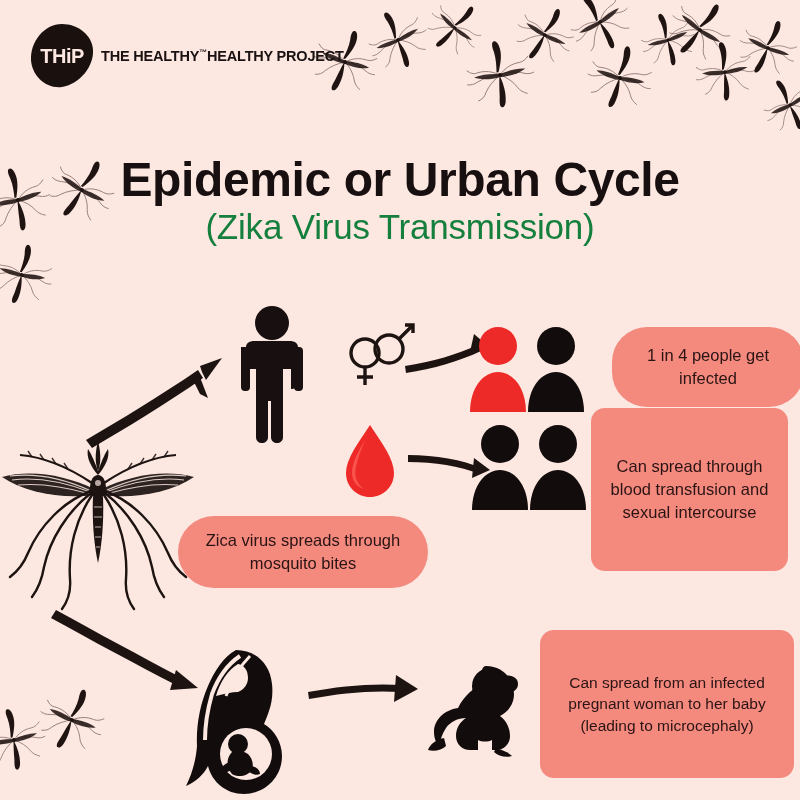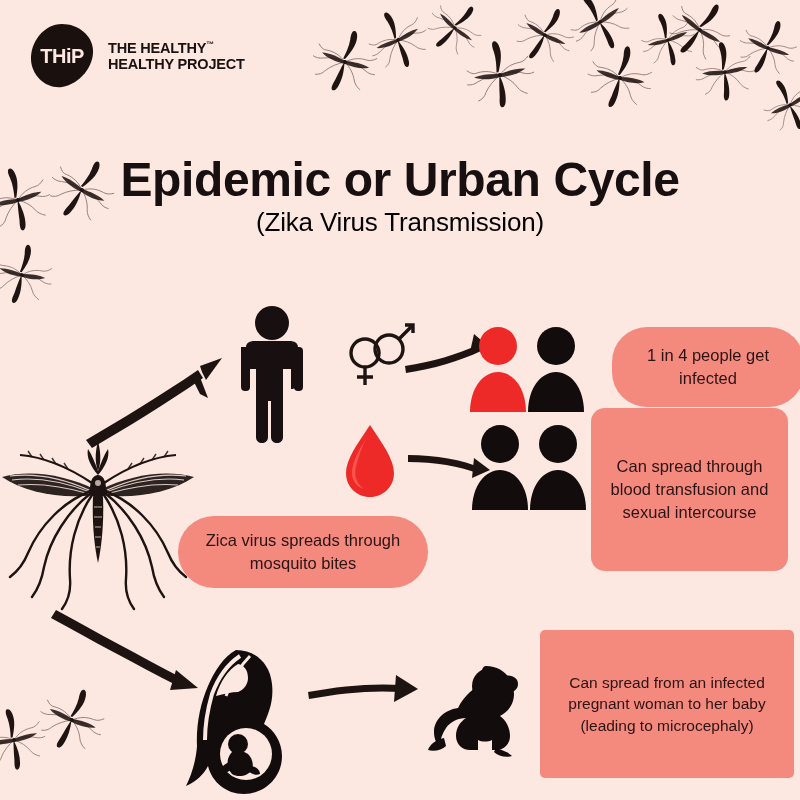--- a/index.html
+++ b/index.html
@@ -16,21 +16,21 @@
     font-family: "Liberation Sans", sans-serif;
   }
 
   
   .logo-wrap {
     position: absolute;
     left: 28px;
     top: 22px;
     display: flex;
     align-items: center;
-    gap: 12px;
+    gap: 5px;
   }
   .logo-blob {
     position: relative;
     width: 68px;
     height: 68px;
   }
   .logo-blob svg { display: block; }
   .logo-mark-text {
     position: absolute;
     left: 0; top: 0;
@@ -39,21 +39,20 @@
     align-items: center;
     justify-content: center;
     color: #FCE7E1;
     font-size: 20px;
     font-weight: bold;
     letter-spacing: -0.5px;
     font-family: "Liberation Sans", sans-serif;
   }
   .logo-words {
     display: flex;
-    flex-direction: column;
     justify-content: center;
     line-height: 1.12;
   }
   .logo-line {
     font-size: 14.5px;
     font-weight: bold;
     color: #1a1212;
     letter-spacing: -0.2px;
     white-space: nowrap;
   }
@@ -68,23 +67,23 @@
     font-size: 48px;
     font-weight: bold;
     color: #181010;
     letter-spacing: -0.4px;
   }
   .title-sub {
     position: absolute;
     left: 0; right: 0;
     top: 207px;
     text-align: center;
-    font-size: 26px;
+    font-size: 35px;
     font-weight: normal;
-    color: #000000;
+    color: #15803d;
     letter-spacing: -0.2px;
   }
 
   
   .callout {
     position: absolute;
     background: #F4897E;
     color: #2a1414;
     display: flex;
     align-items: center;
@@ -92,21 +91,21 @@
     text-align: center;
     font-size: 16.5px;
     line-height: 1.38;
     padding: 10px 14px;
     box-sizing: border-box;
   }
   .callout span { display: block; width: 100%; }
   .c-infected   { left: 612px; top: 327px; width: 192px; height: 80px;  border-radius: 35px; }
   .c-blood      { left: 591px; top: 408px; width: 197px; height: 163px; border-radius: 14px; }
   .c-mosquito   { left: 178px; top: 516px; width: 250px; height: 72px;  border-radius: 36px; }
-  .c-pregnant   { left: 540px; top: 630px; width: 254px; height: 148px; border-radius: 5px; font-size: 15.5px; }
+  .c-pregnant   { left: 540px; top: 630px; width: 254px; height: 148px; border-radius: 14px; font-size: 15.5px; }
 
   
   .layer { position: absolute; left: 0; top: 0; width: 800px; height: 800px; }
   .layer svg { position: absolute; overflow: visible; }
 </style>
 </head>
 <body>
 
 <div id="canvas">
 

